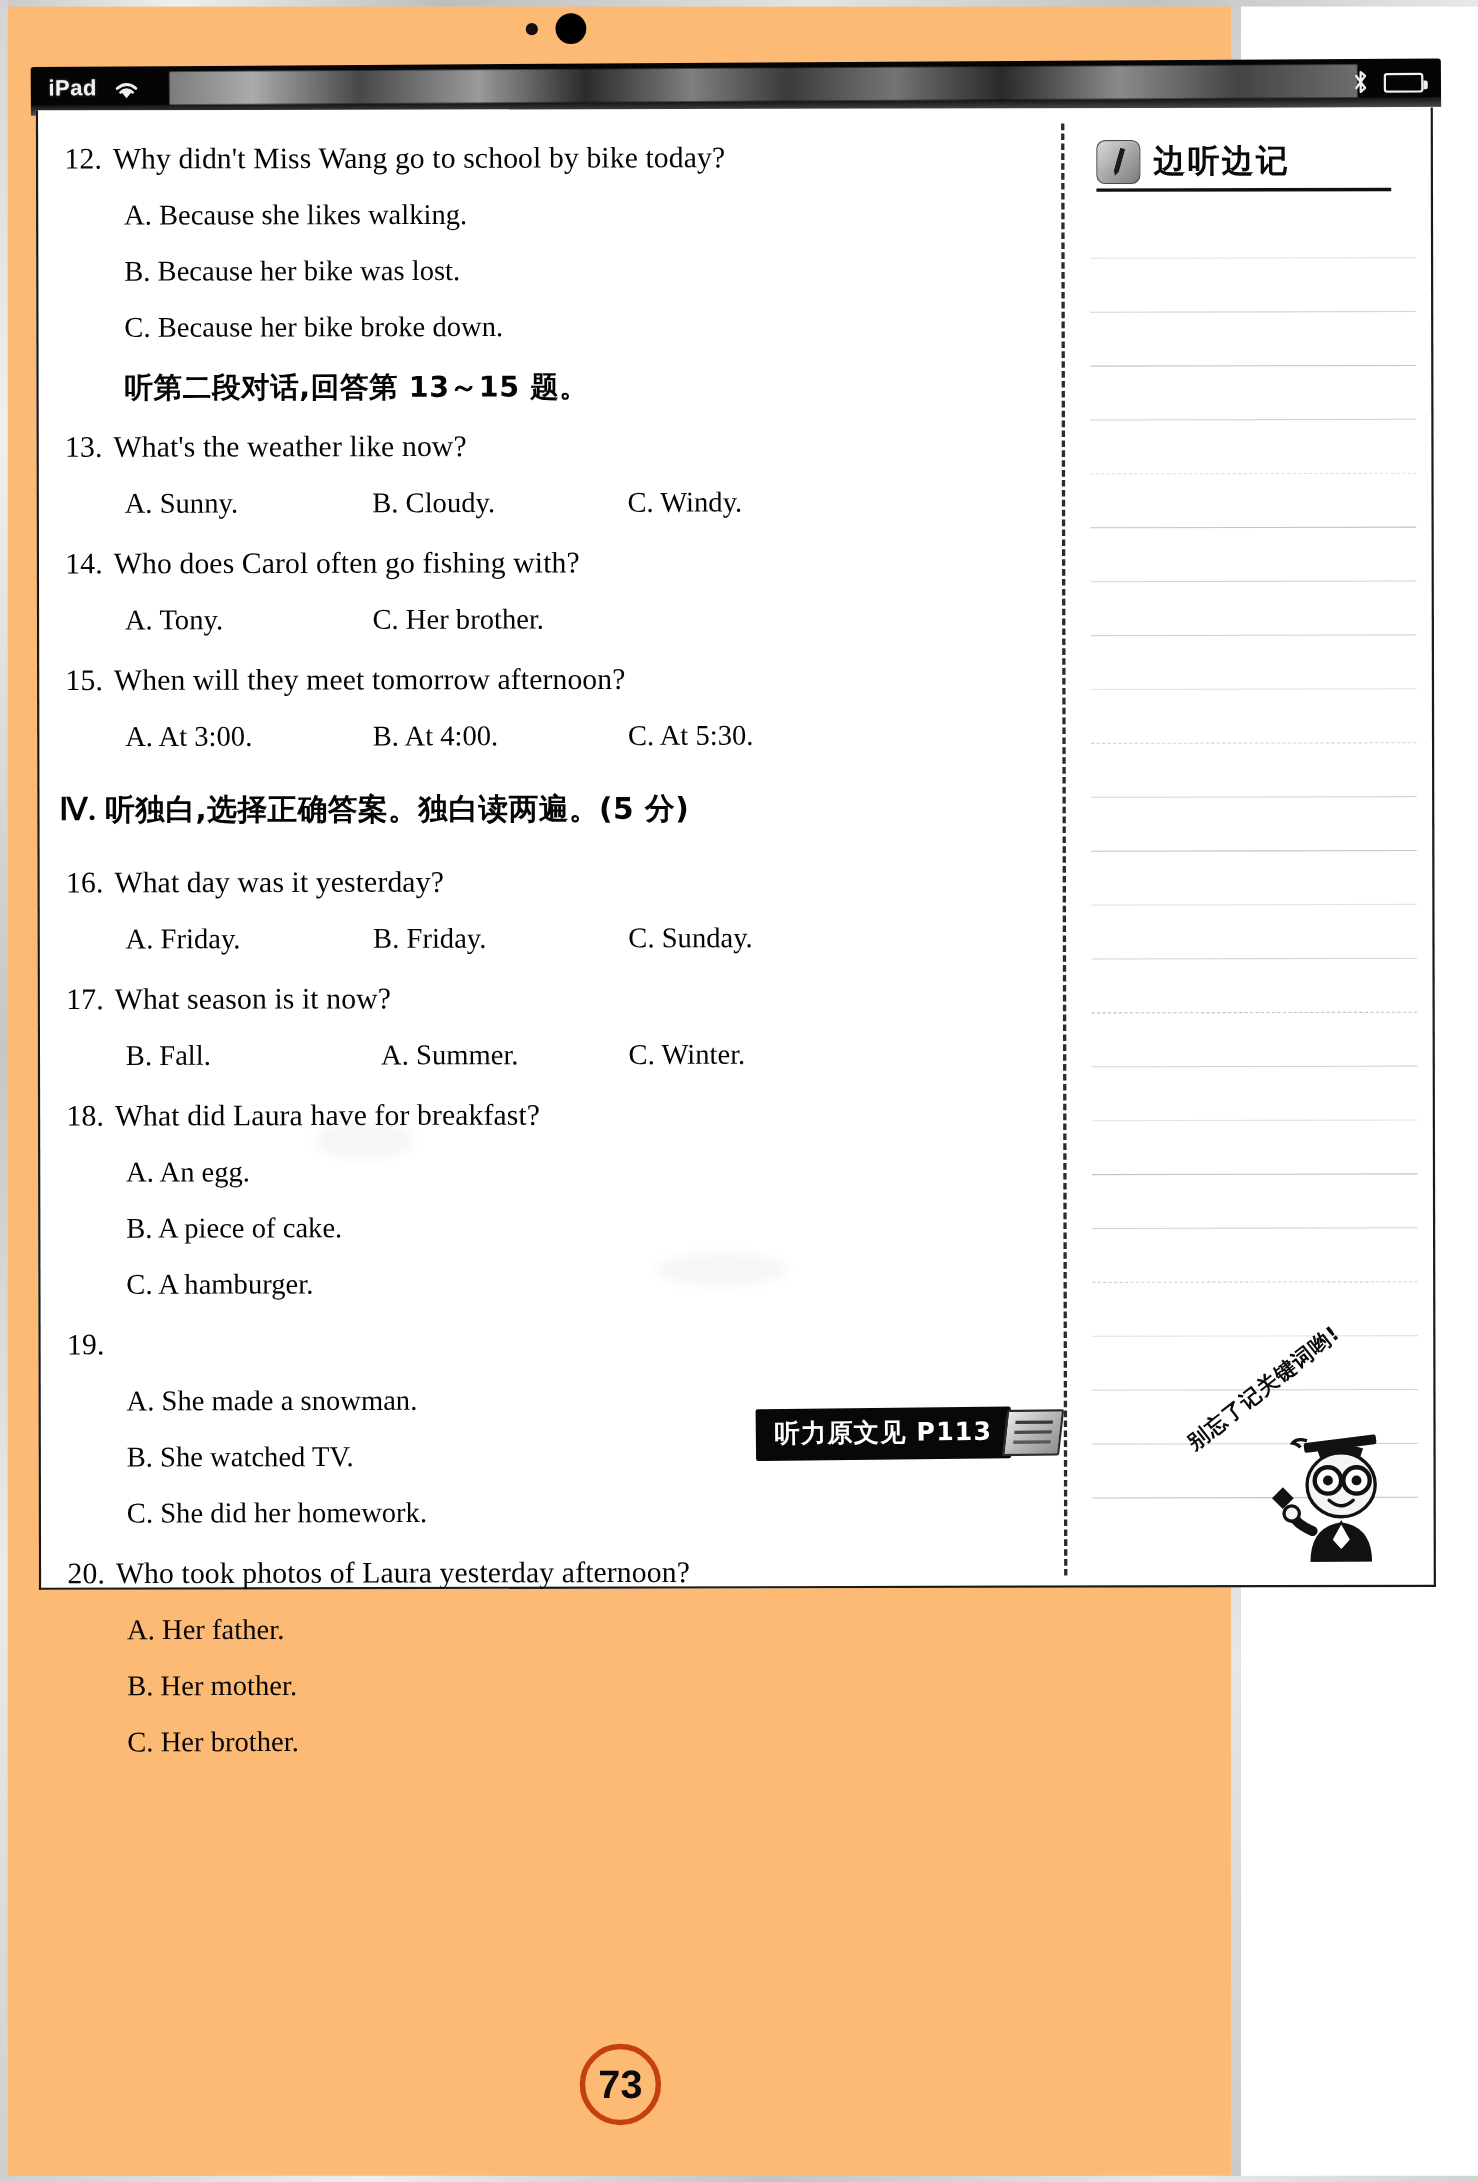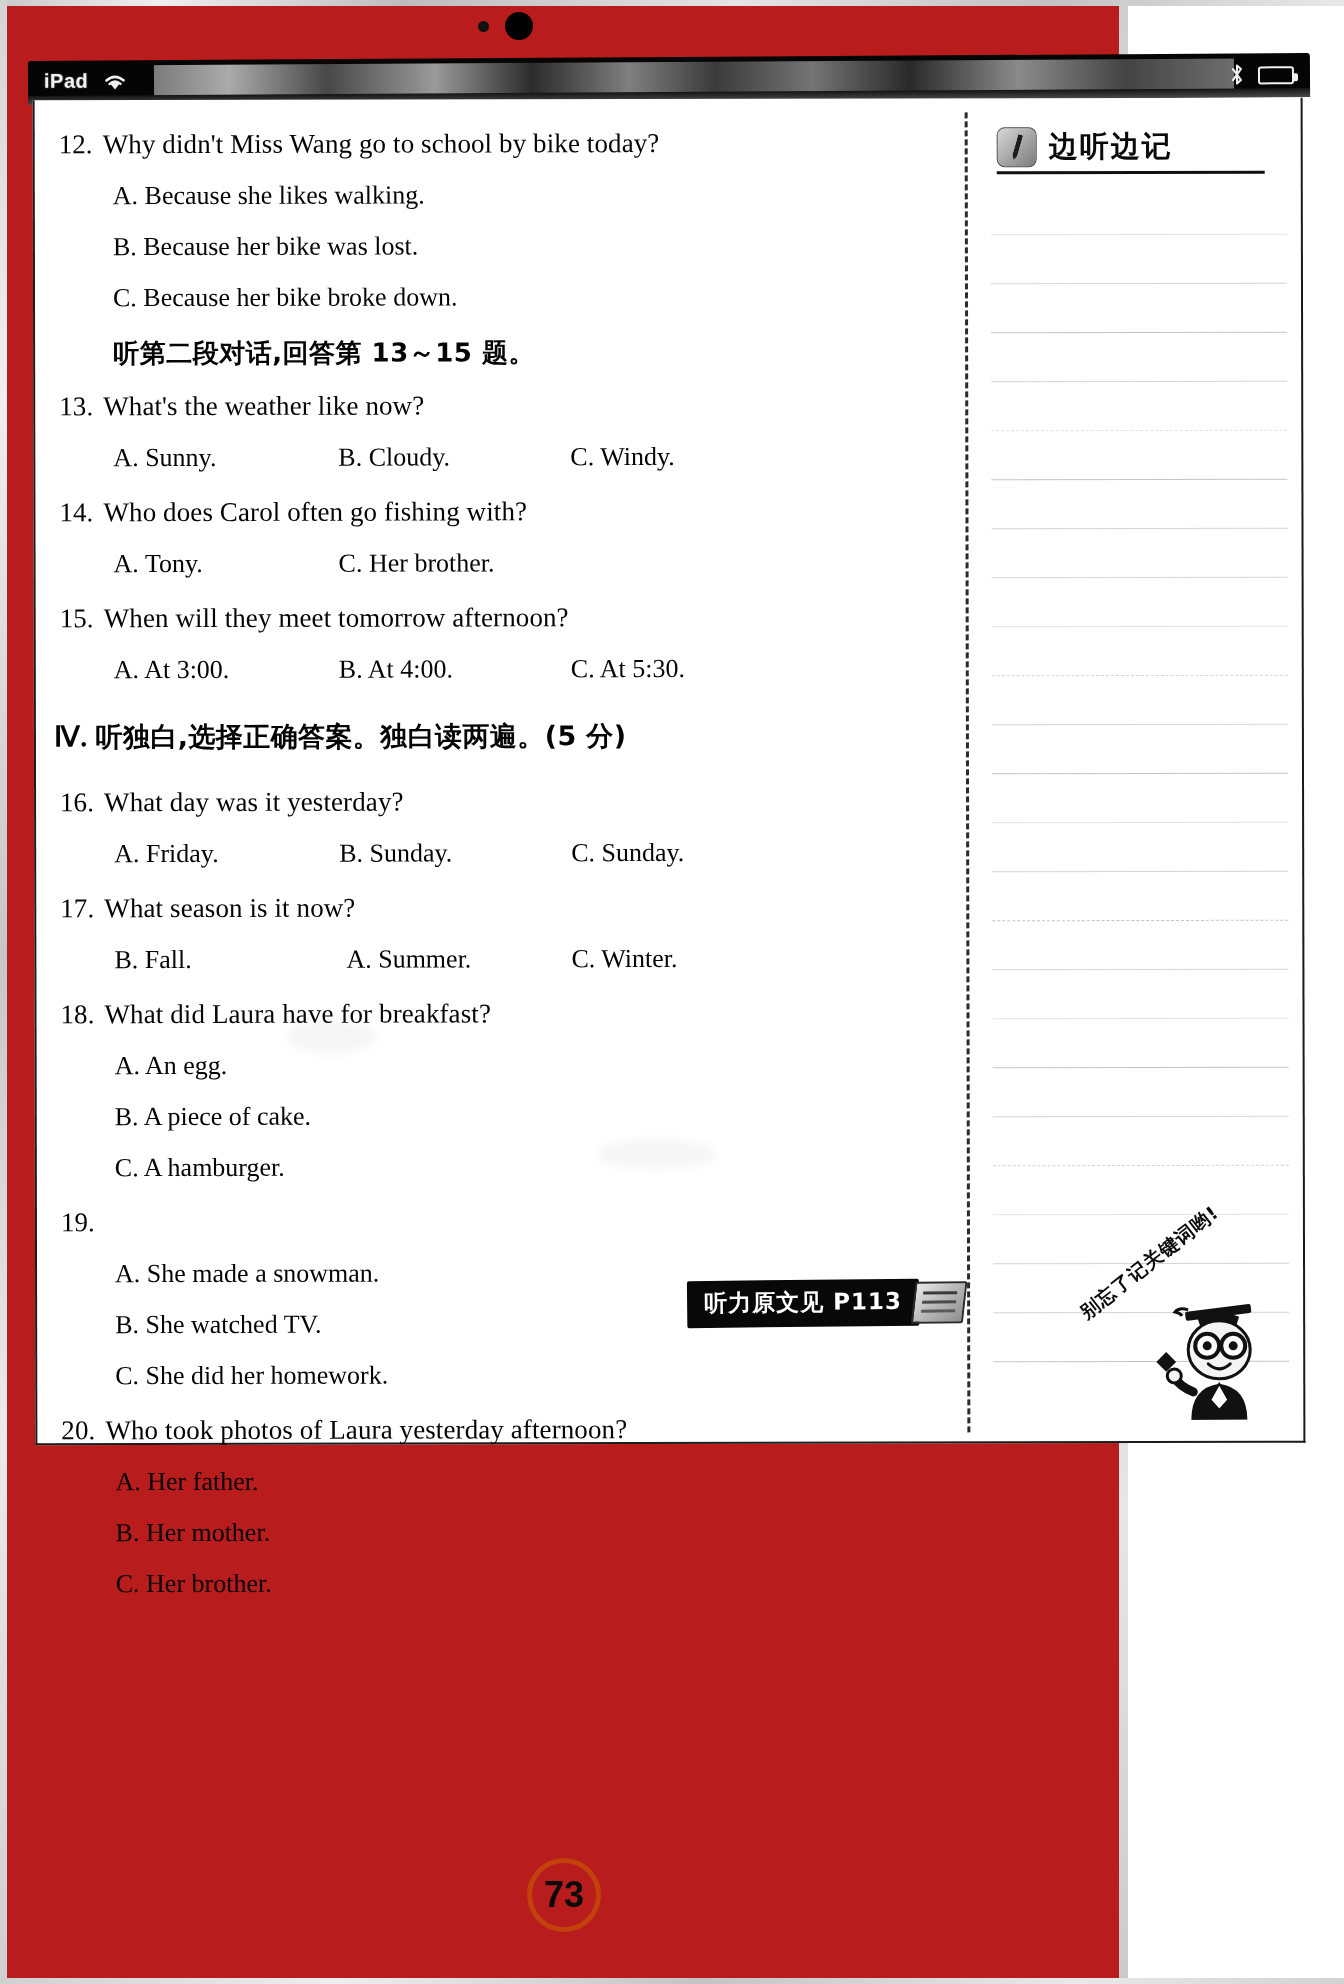--- a/index.html
+++ b/index.html
@@ -9,21 +9,21 @@
     height: 1984px;
     background: #ffffff;
     font-family: "Liberation Serif", "DejaVu Serif", serif;
     overflow: hidden;
   }
 
   #page {
     position: relative;
     width: 1128px;
     height: 1984px;
-    background: #b91c1c;
+    background: #fdba74;
   }
 
   
   .scan-edge-top {
     position: absolute; top: 0; left: 0; width: 1344px; height: 6px;
     background: linear-gradient(90deg,#c9c9c9 0%,#efefef 12%,#bdbdbd 30%,#e4e4e4 55%,#c2c2c2 78%,#e8e8e8 100%);
   }
   .scan-edge-left {
     position: absolute; top: 0; left: 0; width: 7px; height: 1984px;
     background: linear-gradient(180deg,#d4d4d4 0%,#f0f0f0 20%,#c6c6c6 48%,#ebebeb 72%,#cfcfcf 100%);
@@ -440,21 +440,21 @@
         <span>听独白,选择正确答案。独白读两遍。(5 分)</span>
       </div>
 
       <div class="q-block">
         <div class="q-line">
           <span class="q-num">16.</span>
           <span class="q-text">What day was it yesterday?</span>
         </div>
         <div class="opt-row">
           <span class="opt-col c1">A. Friday.</span>
-          <span class="opt-col c2">B. Sunday.</span>
+          <span class="opt-col c2">B. Friday.</span>
           <span class="opt-col c3">C. Sunday.</span>
         </div>
       </div>
 
       <div class="q-block">
         <div class="q-line">
           <span class="q-num">17.</span>
           <span class="q-text">What season is it now?</span>
         </div>
         <div class="opt-row">

